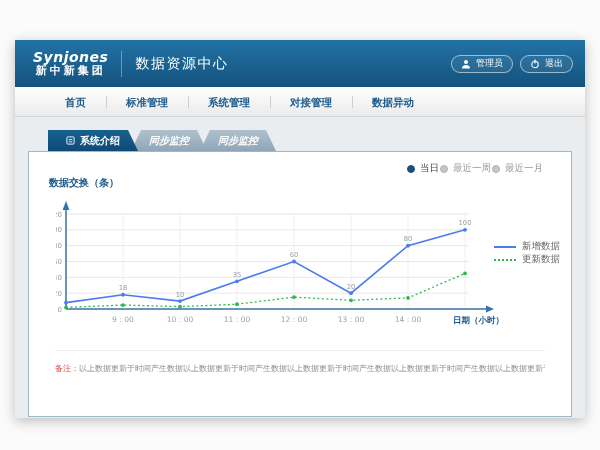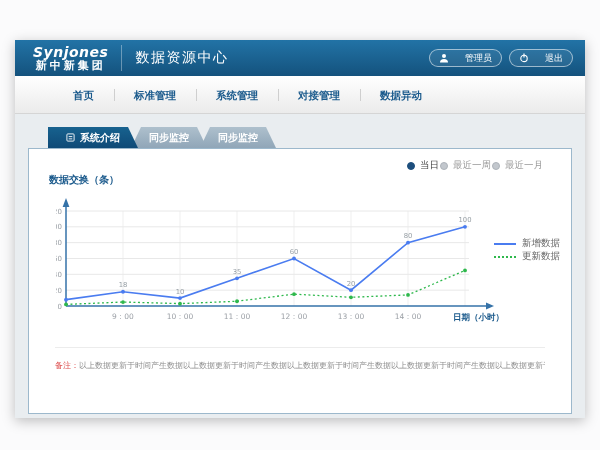--- a/index.html
+++ b/index.html
@@ -2,50 +2,50 @@
 <html><head>
 <meta charset="utf-8">
 <style>
   * { margin:0; padding:0; box-sizing:border-box; }
   body { font-family:"DejaVu Sans", sans-serif; }
   .stage { position:relative; width:600px; height:450px; background:#fbfbfc; overflow:hidden; }
   .window { position:absolute; left:15px; top:40px; width:570px; height:378px;
             background:#e9edf0; box-shadow:0 3px 12px rgba(0,0,0,.25); }
 
   
-  header { height:36px; background:linear-gradient(#2273a6,#14527d); display:flex;
+  header { height:47px; background:linear-gradient(#2273a6,#14527d); display:flex;
            align-items:center; padding:0 12px 0 18px; }
   .logo { text-align:center; line-height:1.15; color:#fff; cursor:pointer; }
   .logo-main { font-size:14px; font-weight:bold; font-style:italic; letter-spacing:.5px; }
   .logo-sub { font-size:11px; font-weight:bold; letter-spacing:3px; }
   .hdivider { width:1px; height:26px; background:rgba(255,255,255,.35); margin:0 13px; }
   .apptitle { color:#fff; font-size:14px; letter-spacing:1.5px; }
   .hbtns { margin-left:auto; display:flex; gap:7px; }
-  .hbtn { display:flex; align-items:center; gap:16px; background:rgba(255,255,255,.07);
+  .hbtn { display:flex; align-items:center; gap:5px; background:rgba(255,255,255,.07);
           border:1px solid rgba(255,255,255,.55); border-radius:9px; color:#fff;
           font-size:9px; padding:0 9px; height:18px; cursor:pointer;
           font-family:inherit; }
 
   
-  nav { height:38px; background:linear-gradient(#ffffff,#ebebeb); border-bottom:1px solid #d5d5d5;
-        display:flex; align-items:center; padding-left:38px; }
+  nav { height:30px; background:linear-gradient(#ffffff,#ebebeb); border-bottom:1px solid #d5d5d5;
+        display:flex; align-items:center; padding-left:30px; }
   .nav-item { font-size:10.5px; font-weight:bold; color:#1a5a8c; padding:0 20px;
               cursor:pointer; position:relative; line-height:26px; }
   .nav-item + .nav-item::before { content:''; position:absolute; left:0; top:7px;
               width:1px; height:12px; background:#cfcfcf; }
 
   
   .content { padding:13px 13px 0; }
   .tabs { display:flex; height:21px; margin-left:20px; position:relative; }
   .tab { display:flex; align-items:center; gap:5px; color:#fff; font-size:10px;
          font-weight:bold; padding:0 18px; cursor:pointer; position:relative; }
   .tab.active { background:linear-gradient(#17628f,#0f4a77); z-index:2;
          clip-path:polygon(0 0, calc(100% - 10px) 0, 100% 100%, 0 100%); }
   .tab.inactive { background:linear-gradient(#aec0cd,#90a6b8); z-index:1; margin-left:-7px;
-         clip-path:polygon(10px 0, calc(100% - 10px) 0, 100% 100%, 0 100%); }
+         clip-path:polygon(10px 0, calc(100% - 10px) 0, 100% 100%, 0 100%);font-style:italic; }
 
   .panel { position:relative; background:#fff; border:1px solid #9cb8cc; height:266px; }
 
   .radios { position:absolute; top:10px; right:28px; display:flex; gap:1px; align-items:center; }
   .radio { display:flex; gap:5px; align-items:center; font-size:9.5px; color:#999; cursor:pointer; }
   .radio .dot { width:8px; height:8px; border-radius:50%; background:#c2c7cd; border:1px solid #adb3ba; }
   .radio.selected { color:#444; }
   .radio.selected .dot { background:#1d4e7d; border-color:#1d4e7d; }
 
   .ytitle { position:absolute; left:20px; top:24px; font-size:10px; font-weight:bold; color:#1b5a8c; }

